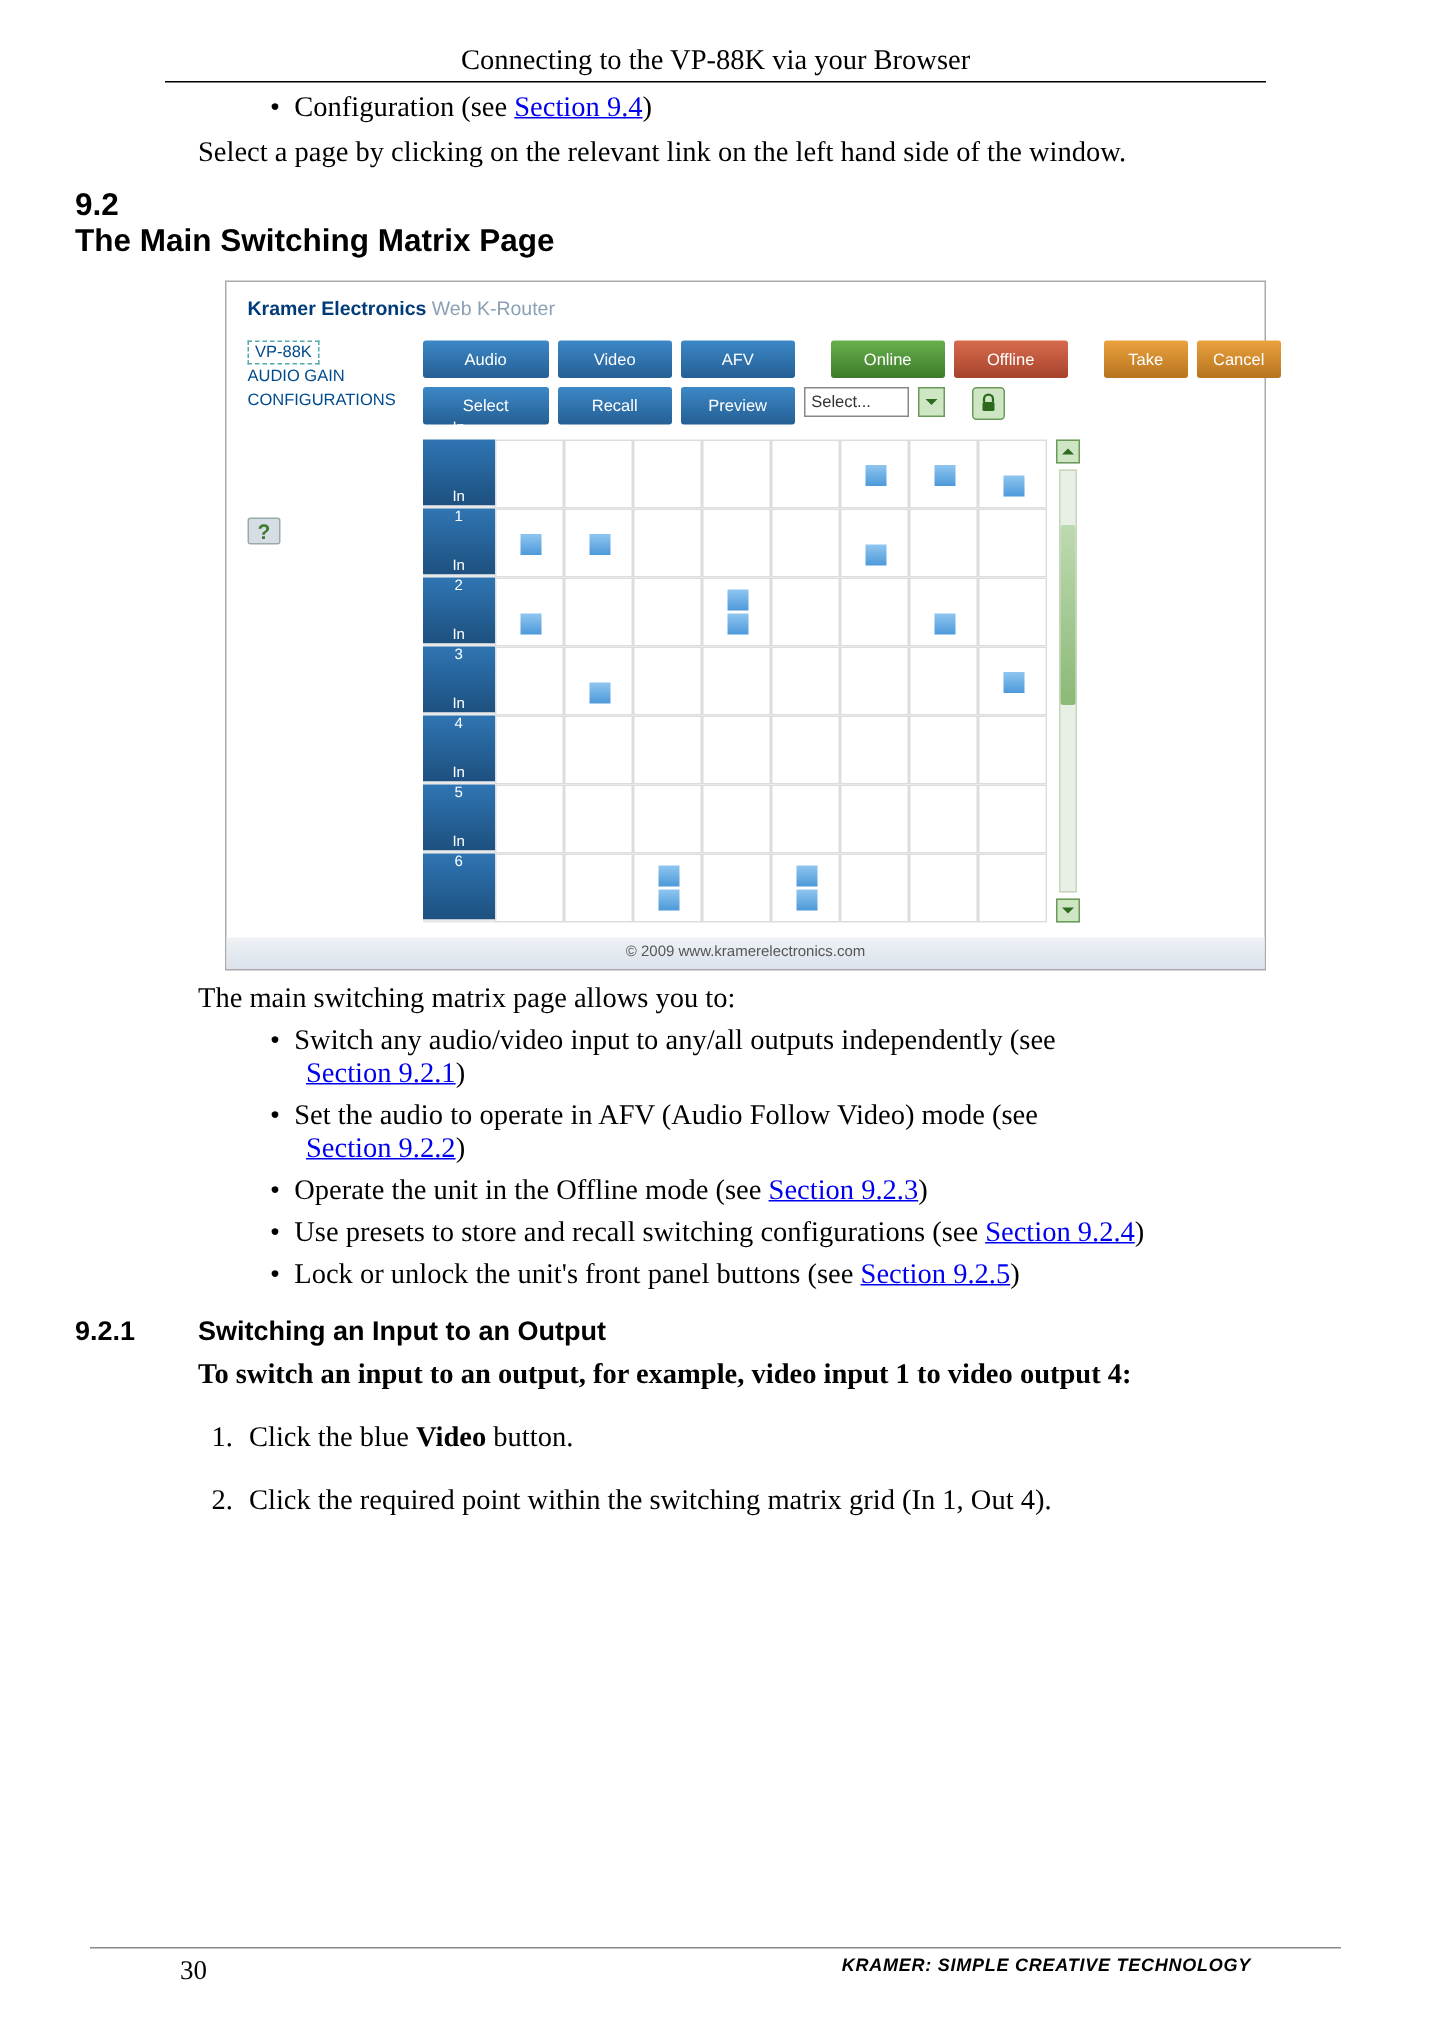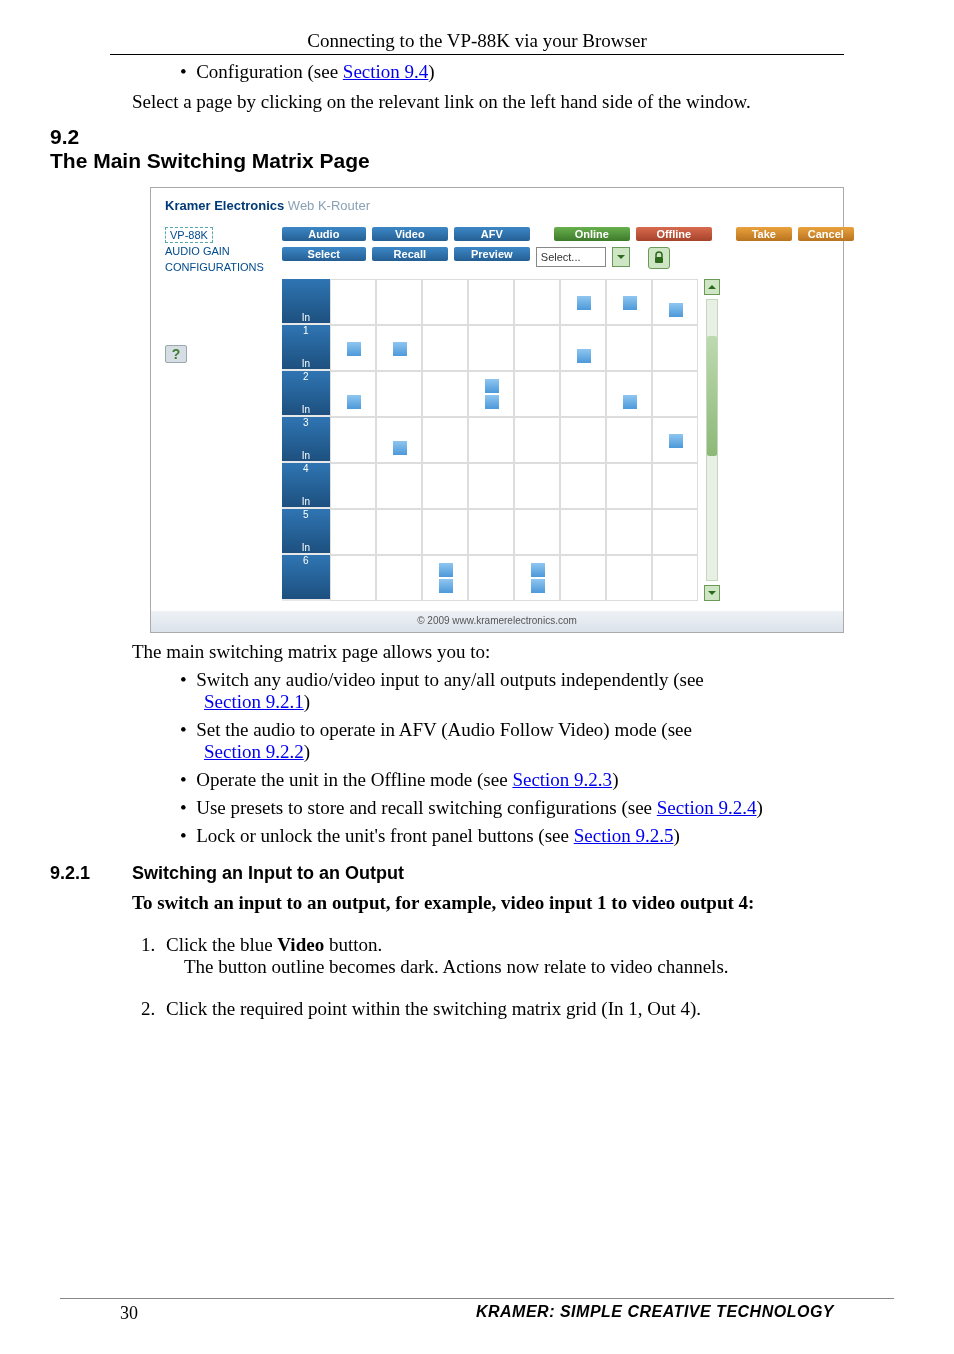--- a/index.html
+++ b/index.html
@@ -37,40 +37,40 @@
   .bold { font-weight:bold; }
   .footer {
     position: absolute; bottom: 30px; left: 0; right: 0;
     padding: 0 60px;
     border-top: 1px solid #888;
     margin: 0 60px;
     display:flex; justify-content: space-between;
     padding-top:4px;
   }
   .footer .pn { font-size: 18px; }
-  .footer .ft { font-family: Arial, sans-serif; font-size: 16px; font-weight: bold; font-style: italic; letter-spacing:0.5px; }
+  .footer .ft { font-family: Arial, sans-serif; font-size: 12px; font-weight: bold; font-style: italic; letter-spacing:0.5px; }
 
   
   .shot-wrap { margin: 12px 60px 6px 100px; border: 1px solid #aaa; background:#fff; }
   .shot-inner { padding: 10px 14px 0 14px; }
   .brand { font-family: Arial, sans-serif; font-size: 13px; color:#004b8d; margin-bottom:14px; }
   .brand strong { color:#003a78; }
   .shot-body { display:flex; gap: 18px; }
   .sidebar { width: 128px; font-family: Arial, sans-serif; font-size: 11px; color:#004b8d; }
   .side-item { display:block; padding:2px 0; }
   .side-item.sel { border: 1px dashed #5aa; padding:1px 4px; display:inline-block; }
   .help-badge { width:22px; height:18px; background:#d6dde4; border:1px solid #9aa; color:#3e7a2d; font-weight:bold; font-family: Arial; font-size:14px; text-align:center; margin-top:70px; border-radius:2px; line-height:16px; }
   .main-area { flex:1; position:relative; }
   .row1, .row2 { display:flex; gap:6px; }
   .row2 { margin-top:6px; }
   .btn {
     font-family: Arial, sans-serif; font-size: 11px; color:#fff;
     background: linear-gradient(#3c88c7,#255f94);
-    height:14px; display:flex; align-items:center; justify-content:center;
-    border-radius:2px; padding: 0 8px; font-weight: bold;
+    height:25px; display:flex; align-items:center; justify-content:center;
+    border-radius:2px; padding: 0 8px;
   }
   .btn.green { background: linear-gradient(#68b04d,#3d7a2a); }
   .btn.red { background: linear-gradient(#d86b4e,#a6432b); }
   .btn.orange { background: linear-gradient(#eaa23d,#b8731f); }
   .btn.w1 { width:84px; }
   .btn.w2 { width:76px; }
   .btn.w3 { width:56px; }
   .sel-box { width:70px; height:20px; background:#fff; border:1px solid #888; font-family: Arial; font-size:11px; padding:0 4px; display:flex; align-items:center; color:#333; }
   .dd-arrow { width:18px; height:20px; background:#cfe6c4; border:1px solid #6a9a5a; display:flex; align-items:center; justify-content:center; }
   .dd-arrow svg { width:10px; height:10px; }
@@ -335,21 +335,20 @@
     <div class="subsect-title">Switching an Input to an Output</div>
   </div>
 
   <div class="instr-bold">To switch an input to an output, for example, video input 1 to video output 4:</div>
 
   <ol class="steps">
     <li>
       <span>Click the blue </span><span class="bold">Video</span><span> button.</span>
     </li>
   </ol>
-  <div class="li2">The button outline becomes dark. Actions now relate to video channels.</div>
   <ol class="steps" start="2">
     <li>Click the required point within the switching matrix grid (In 1, Out 4).</li>
   </ol>
 
 </div>
 
 <div class="footer">
   <div class="pn">30</div>
   <div class="ft">KRAMER:  SIMPLE CREATIVE TECHNOLOGY</div>
 </div>

